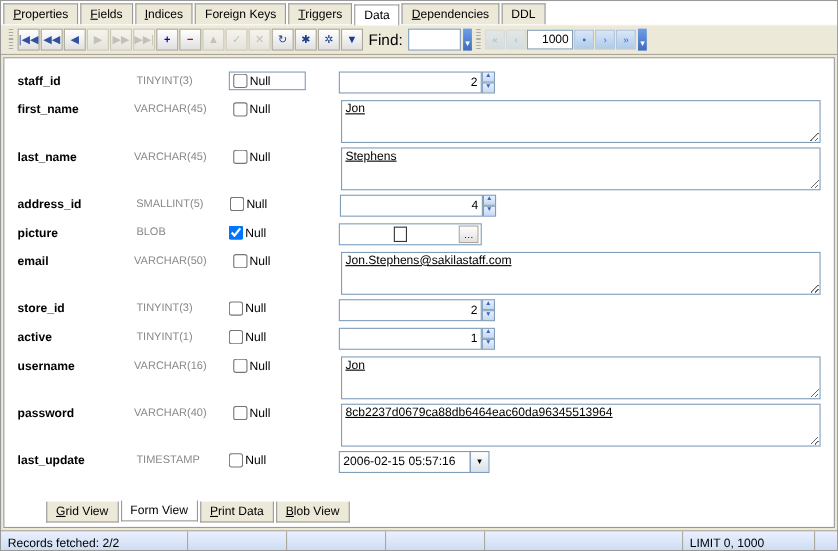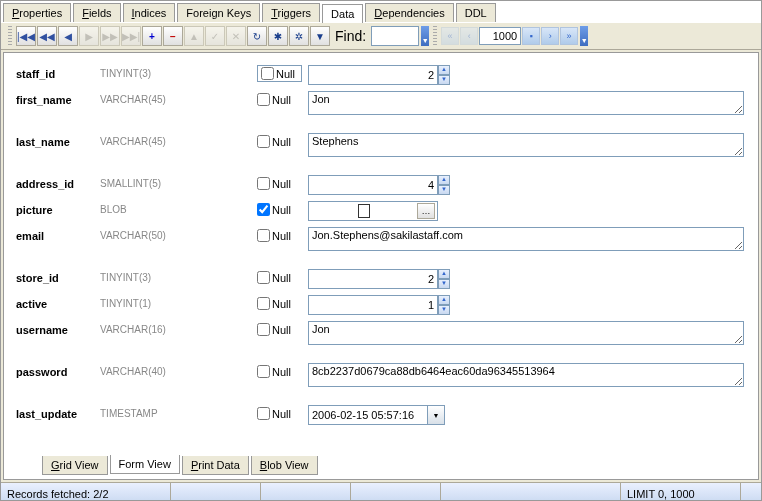--- a/index.html
+++ b/index.html
@@ -19,31 +19,31 @@
 .tb-btn.disabled { opacity: 0.5; color: #999; }
 .find-label { margin: 0 4px; font-size: 14px; }
 .find-input { width: 48px; height: 20px; border: 1px solid #7f9db9; background: #fff; }
 .pager-btn { width: 18px; height: 18px; border: 1px solid #b0c4de; background: linear-gradient(#d8e6f8, #b0cbea); display: flex; align-items: center; justify-content: center; font-size: 9px; color: #3366cc; cursor: pointer; }
 .pager-btn.disabled { opacity: 0.4; }
 .pager-input { width: 42px; height: 18px; border: 1px solid #7f9db9; text-align: right; padding: 0 3px; font-size: 11px; }
 .drop-grip { width: 8px; height: 20px; background: linear-gradient(#6e9de8, #3e6dc0); margin-left: 1px; color: #fff; font-size: 7px; display: flex; align-items: flex-end; justify-content: center; padding-bottom: 2px; }
 
 .content { background: #fff; margin: 2px; border: 1px solid #999; height: 428px; padding: 8px 4px 4px 4px; overflow: hidden; position: relative; }
 .form-area { padding: 4px 8px; }
-.row { display: flex; align-items: flex-start; margin-bottom: 4px; min-height: 22px; }
+.row { display: flex; align-items: flex-start; margin-bottom: 4px; min-height: 22px; gap: 24px; }
 .row.tall { min-height: 38px; }
 .fld-label { width: 80px; font-weight: bold; font-size: 11px; padding-top: 3px; white-space: nowrap; }
 .fld-type { color: #888; font-size: 10px; padding-top: 3px; margin-left: 4px; flex-shrink: 0; }
-.null-cell { width: 45px; margin-left: auto; display: flex; align-items: flex-end; gap: 2px; padding-top: 2px; margin-right: 6px; }
+.null-cell { width: 70px; margin-left: auto; display: flex; align-items: flex-end; gap: 2px; padding-top: 2px; margin-right: 6px; }
 .null-cb { width: 13px; height: 13px; }
 .null-cell.boxed { border: 1px solid #7f9db9; padding: 1px 3px; }
 .val-cell { width: 438px; }
 .inp { border: 1px solid #7f9db9; height: 20px; padding: 1px 3px; font-size: 11px; font-family: Arial, sans-serif; }
 .inp.num { width: 130px; text-align: right; }
-.inp.wide { width: 436px; height: 24px; vertical-align: top; }
+.inp.wide { width: 436px; height: 39px; vertical-align: top; text-decoration: underline; }
 .spin-wrap { display: inline-flex; }
 .spin { display: flex; flex-direction: column; width: 12px; }
 .spin-btn { height: 10px; border: 1px solid #7f9db9; background: linear-gradient(#e8f0fe, #c8d8f0); font-size: 6px; line-height: 7px; text-align: center; color: #3366cc; cursor: pointer; }
 .blob-box { display: inline-flex; align-items: center; border: 1px solid #7f9db9; height: 20px; width: 130px; justify-content: space-between; padding: 0 2px; }
 .blob-icon { width: 12px; height: 14px; border: 1px solid #333; margin: 0 auto; }
 .dots-btn { width: 18px; height: 16px; border: 1px solid #aca899; background: linear-gradient(#fff,#e0e0e0); font-size: 9px; line-height: 14px; text-align: center; cursor: pointer; }
 .ts-wrap { display: inline-flex; }
 .ts-inp { width: 120px; }
 .ts-drop { width: 18px; height: 20px; border: 1px solid #7f9db9; background: linear-gradient(#fff,#d8e0e8); display: flex; align-items: center; justify-content: center; font-size: 7px; cursor: pointer; margin-left: -1px; }
 

